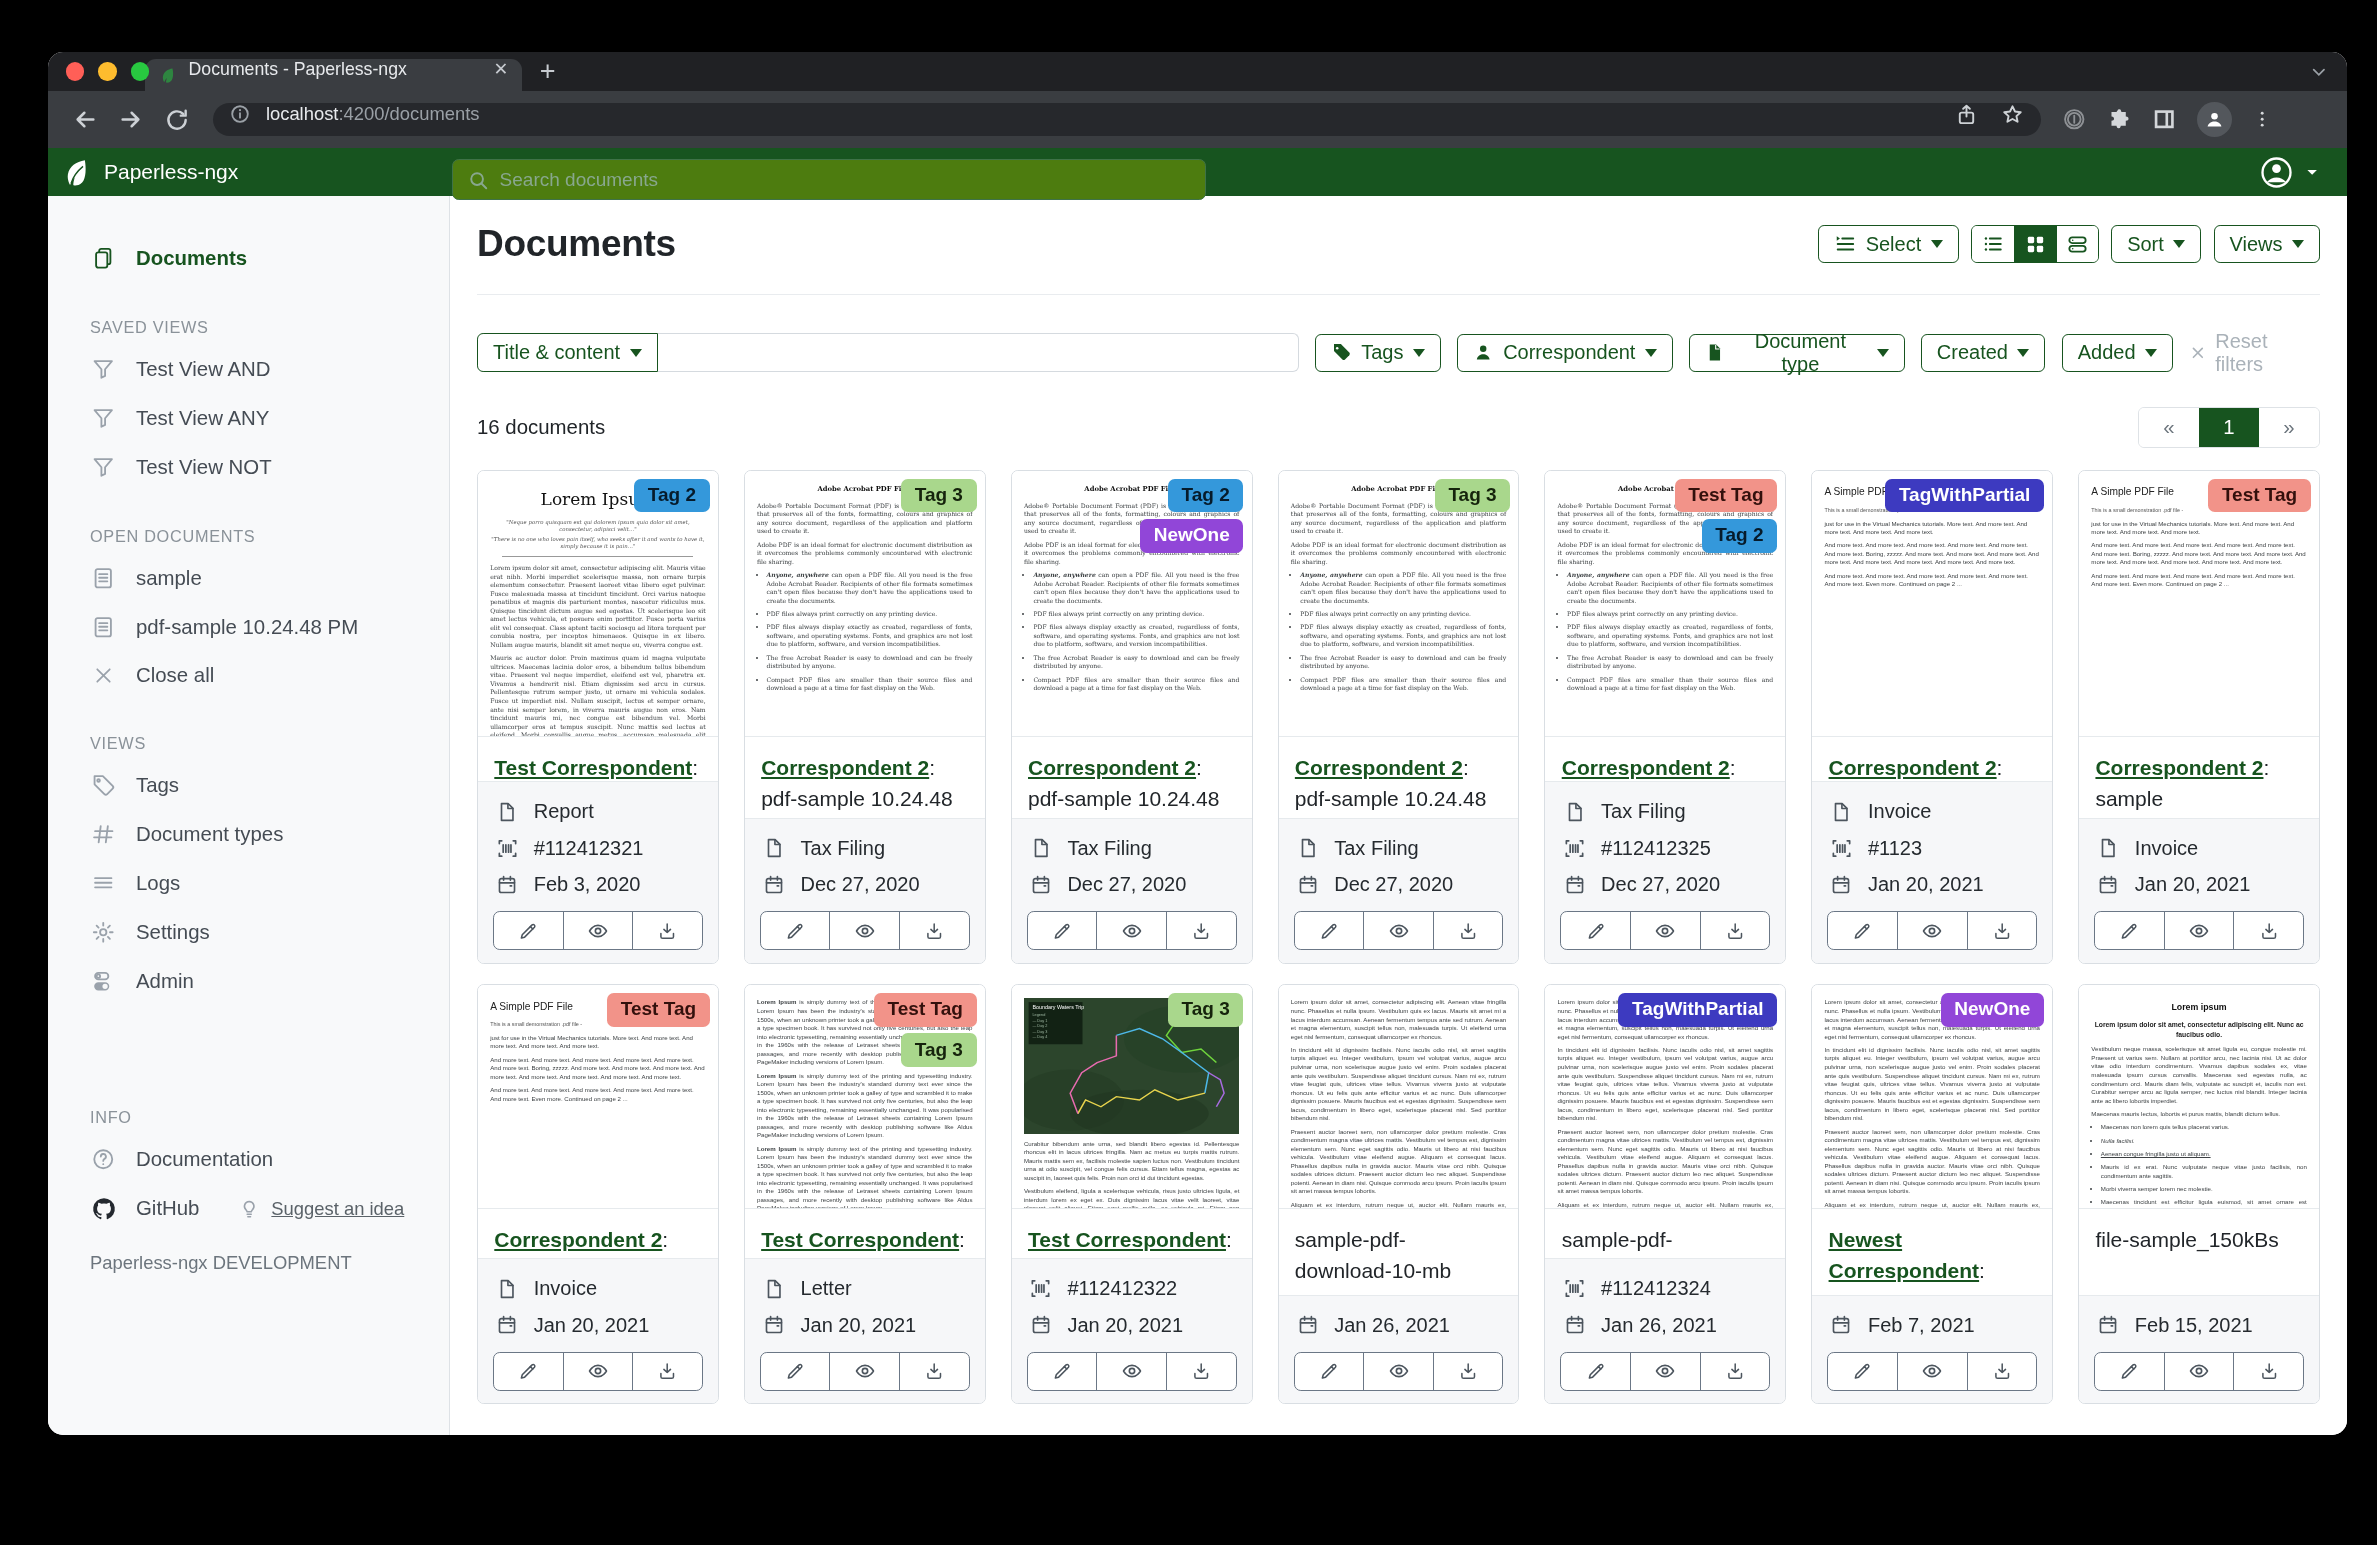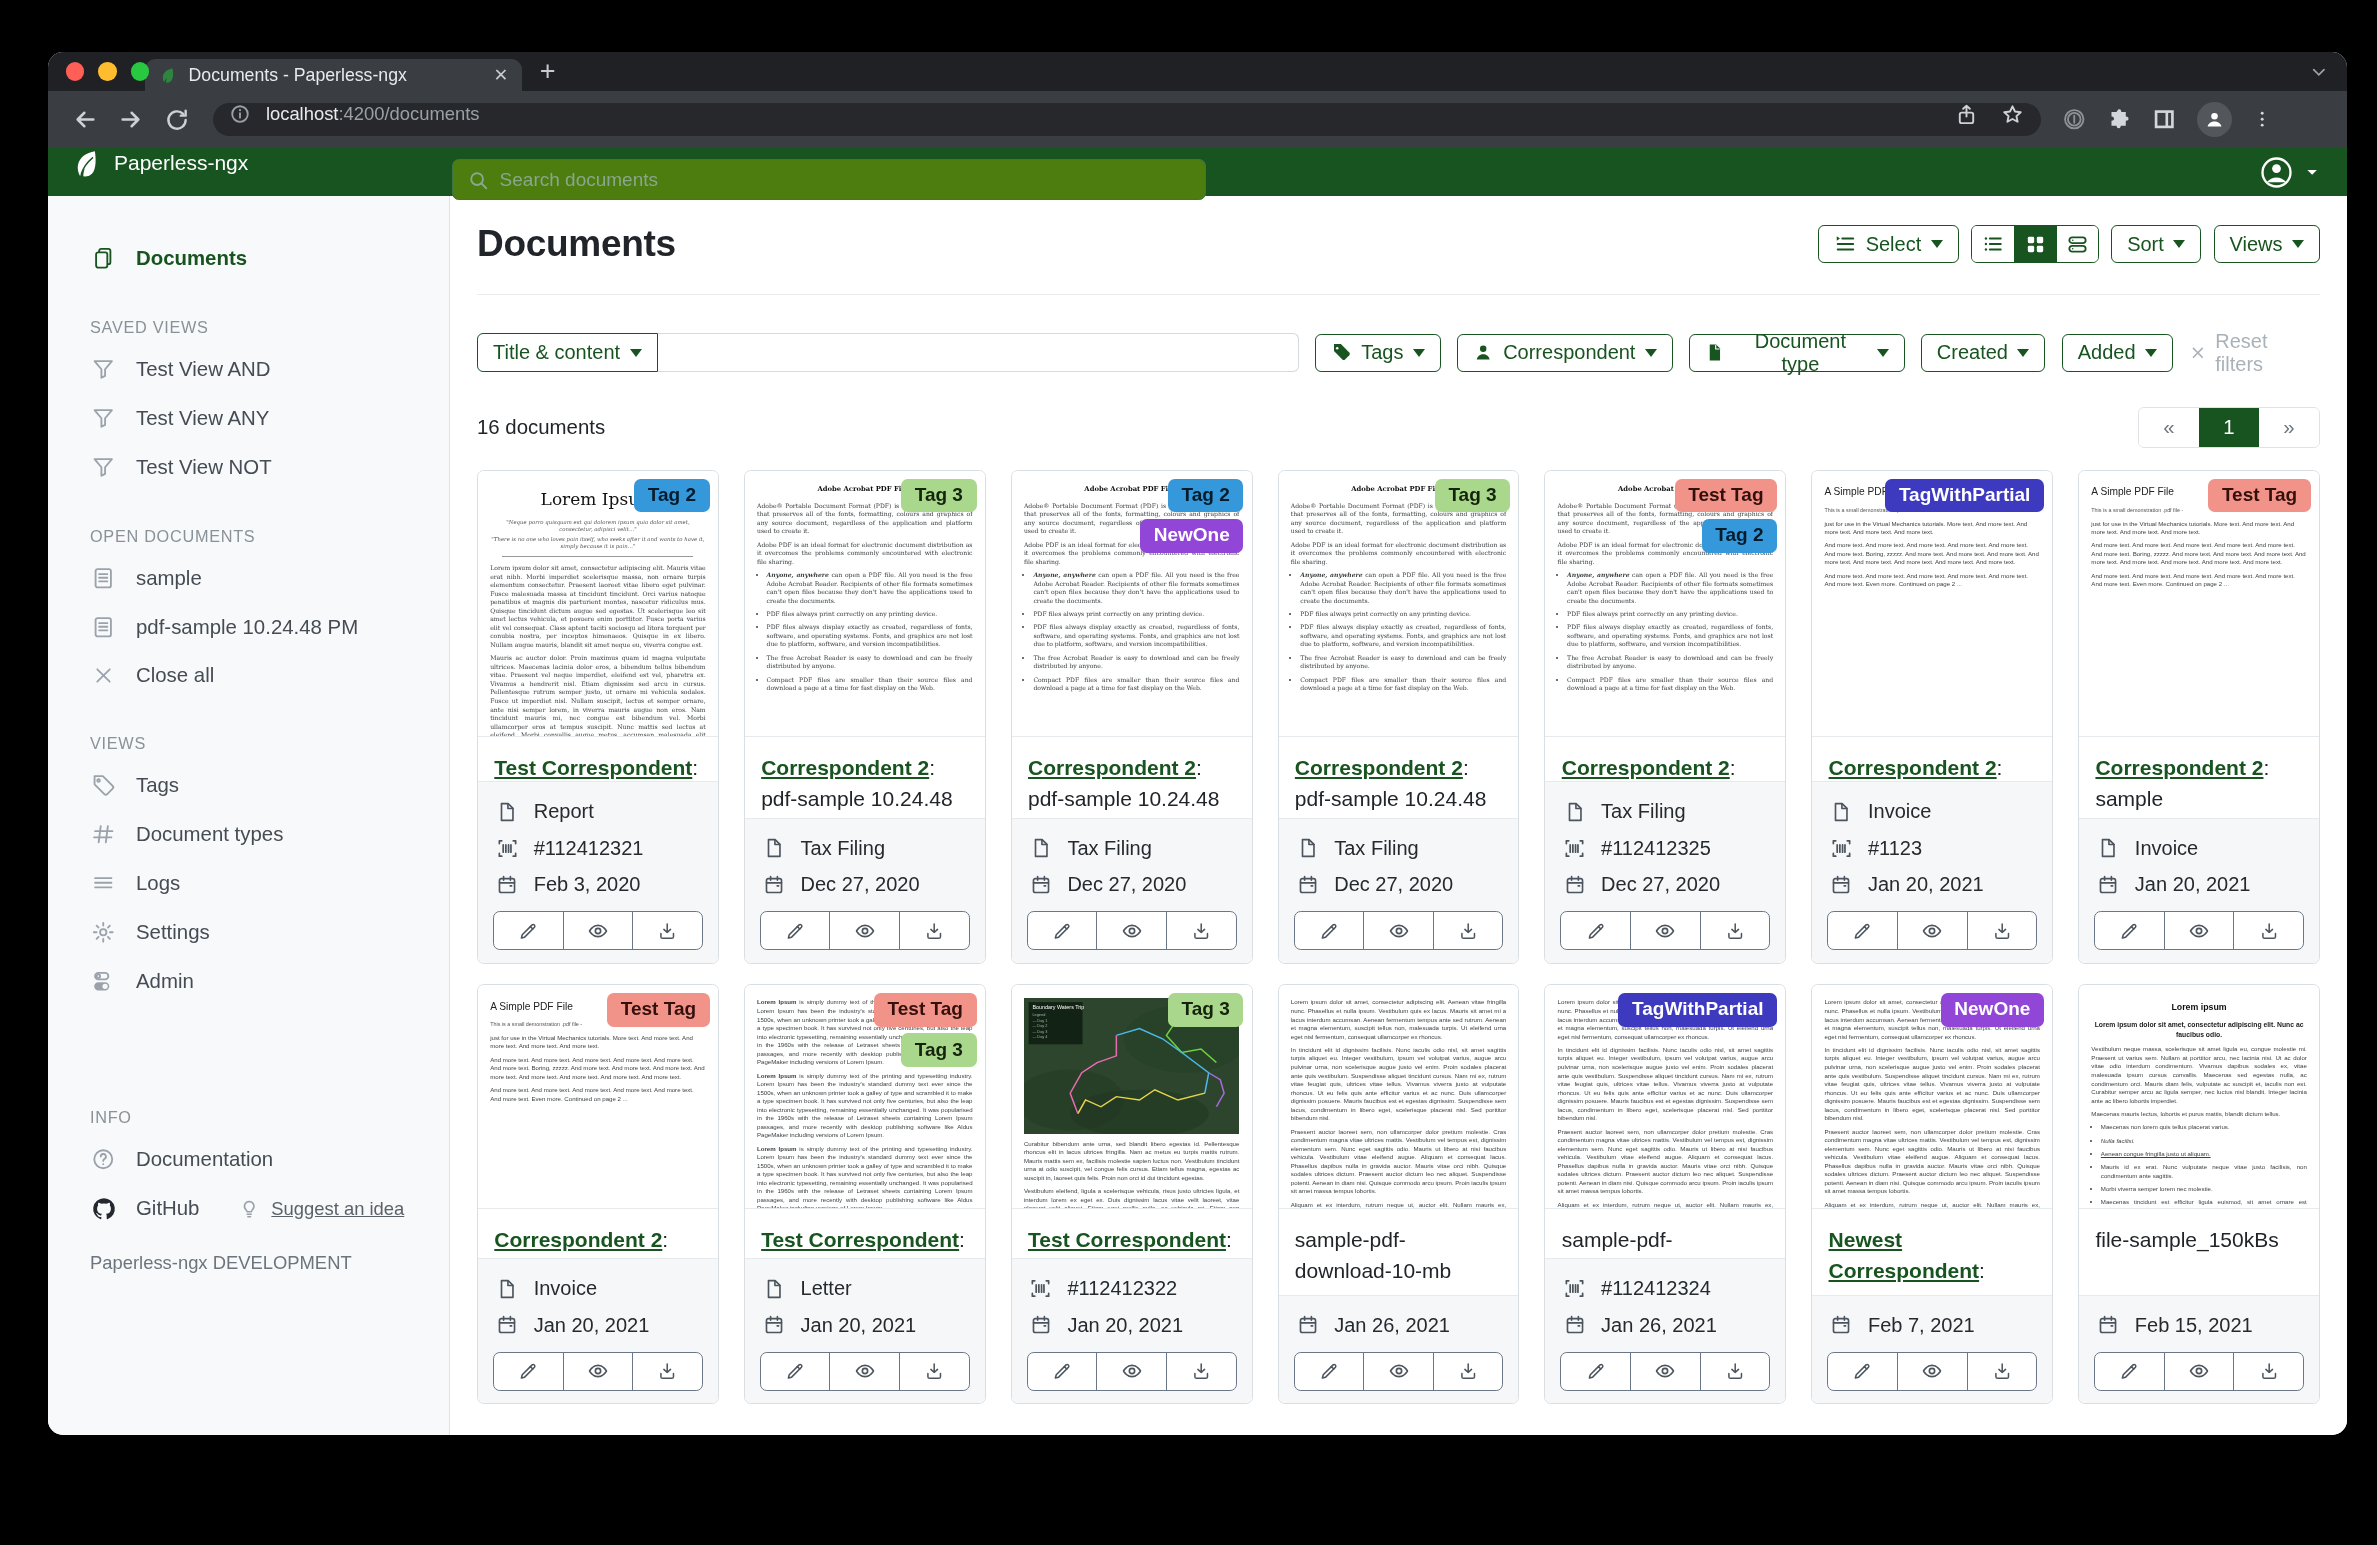--- a/index.html
+++ b/index.html
@@ -11,37 +11,37 @@
   .icon{display:inline-flex;align-items:center;justify-content:center;flex:0 0 auto}
   .icon svg{display:block}
   
   .window{position:absolute;left:48px;top:52px;width:2299px;height:1383px;border-radius:15px;
     overflow:hidden;background:#fff;box-shadow:0 20.4px 61px rgba(0,0,0,.65);display:flex;flex-direction:column}
   
   .tabbar{height:39px;background:var(--chrome-frame);display:flex;align-items:flex-end;position:relative;flex:0 0 auto}
   .lights{position:absolute;left:17.7px;top:0;bottom:0;display:flex;align-items:center;gap:14.3px}
   .light{width:18.4px;height:18.4px;border-radius:50%}
   .tab{margin-left:97px;width:377px;height:32px;background:var(--chrome-bar);border-radius:11px 11px 0 0;
-    display:flex;align-items:center;padding:0 13.6px;gap:11px}
+    display:flex;padding:0 13.6px;gap:11px}
   .tab-title{color:#e8eaed;font-size:17.7px;white-space:nowrap;overflow:hidden;flex:1}
   .tab-close{color:#c7cbd0;font-size:17.7px}
   .newtab{color:#c7cbd0;font-size:27px;font-weight:300;margin:0 0 4.1px 17.7px}
   .tabbar-chev{position:absolute;right:19px;top:11px;color:#9aa0a6}
   
   .toolbar{height:57px;background:var(--chrome-bar);display:flex;align-items:center;padding:0 17.7px;gap:6.8px;flex:0 0 auto}
   .nav-ic{color:#cdd1d5;width:39px;display:flex;justify-content:center}
   .urlpill{height:33px;background:var(--pill);border-radius:20px;flex:1;max-width:1828px;margin-left:9.5px;
     display:flex;align-items:flex-start;padding:0 16.3px;gap:15px}
   .url{font-size:18.4px;color:#e8eaed}
   .url .dim{color:#9aa0a6}
   .pill-right{margin-left:auto;display:flex;gap:23px;color:#cdd1d5}
   .tb-right{display:flex;align-items:center;gap:20.4px;margin-left:15px;color:#d4d7da}
   .avatar-chip{width:35px;height:35px;border-radius:50%;background:#53575c;display:flex;align-items:center;justify-content:center}
   
-  .appheader{height:48px;background:var(--green);display:flex;align-items:flex-start;padding:0 25px;flex:0 0 auto;position:relative}
+  .appheader{height:48px;background:var(--green);display:flex;align-items:center;padding:0 15px;flex:0 0 auto;position:relative}
   .brand{display:flex;align-items:center;gap:11px;color:#fff;font-size:21px}
   .search{position:absolute;left:404px;top:11px;width:754px;height:41px;background:#4d7c0f;border:1.4px solid #3e7247;
     border-radius:6.8px;display:flex;align-items:center;padding:0 13.6px;gap:11px}
   .search input{background:transparent;border:0;outline:0;color:#d7e3d9;font-size:19px;flex:1;font-family:"Liberation Sans",sans-serif}
   .search input::placeholder{color:#88a78e}
   .hdr-user{position:absolute;right:27px;top:0;bottom:0;display:flex;align-items:center;gap:9.5px;color:#fff}
   
   .appbody{flex:1;display:flex;min-height:0}
   .sidebar{width:402px;background:var(--side-bg);border-right:1.4px solid var(--line);padding:38px 0 0 0;overflow:hidden;flex:0 0 auto}
   .side-item{display:flex;align-items:center;gap:19px;padding:12.2px 20.4px 12.2px 42px;font-size:20.4px;color:#454c54;cursor:pointer}

